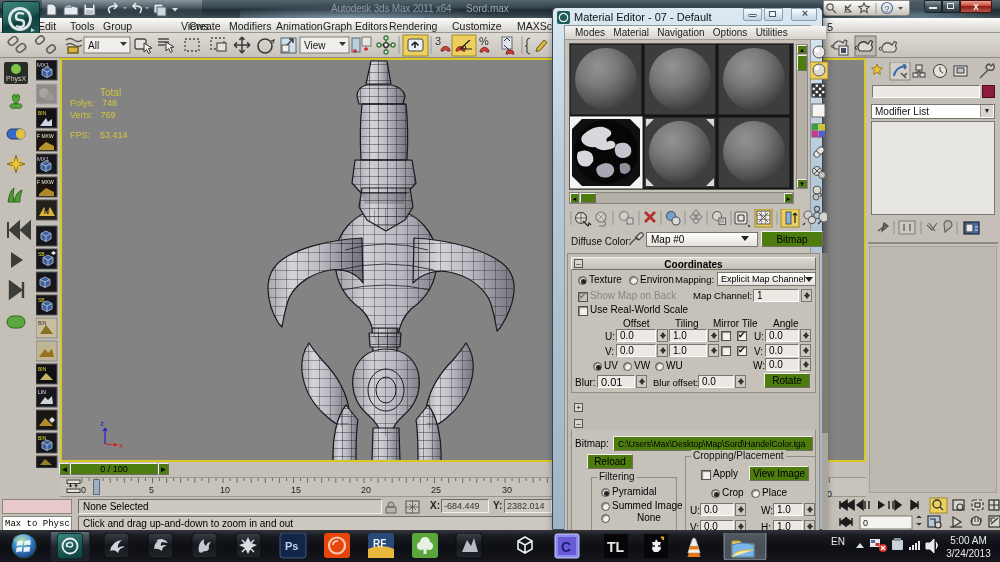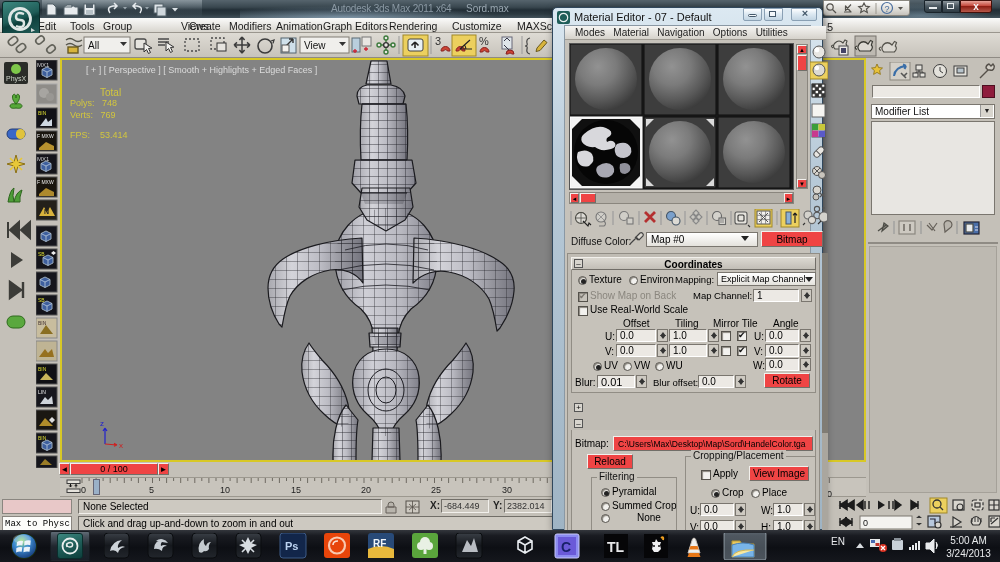--- a/index.html
+++ b/index.html
@@ -1,19 +1,19 @@
 <!DOCTYPE html>
 <html><head>
 <meta charset="utf-8">
 <style>
   * { margin:0; padding:0; box-sizing:border-box; }
   html,body { width:1000px; height:562px; overflow:hidden; font-family:"Liberation Sans", sans-serif; }
   #stage { position:relative; width:1000px; height:562px; background:#c4c0b8; overflow:hidden; }
   .abs { position:absolute; }
-  .btn3d { background:#ef4444; border-top:1px solid #f2f0ec; border-left:1px solid #f2f0ec; border-right:1px solid #716e68; border-bottom:1px solid #716e68; }
+  .btn3d { background:#4d7c0f; border-top:1px solid #f2f0ec; border-left:1px solid #f2f0ec; border-right:1px solid #716e68; border-bottom:1px solid #716e68; }
   .sunken { border-top:1px solid #716e68; border-left:1px solid #716e68; border-right:1px solid #f2f0ec; border-bottom:1px solid #f2f0ec; }
   .field { background:#ece9e4; border-top:1px solid #7a766f; border-left:1px solid #7a766f; border-right:1px solid #fff; border-bottom:1px solid #fff; }
   .t10 { font-size:10px; color:#000; }
   .radio { width:9px; height:9px; border-radius:50%; background:#f2f1ee; border:1px solid #55524c; box-shadow:inset 1px 1px 1px #8a867e; }
   .radio.on::after { content:""; position:absolute; left:2px; top:2px; width:5px; height:5px; border-radius:50%; background:#222; }
   .chk { width:10px; height:10px; background:#f2f1ee; border:1px solid #55524c; box-shadow:inset 1px 1px 1px #8a867e; }
   .chk.on::after { content:"\2714"; position:absolute; left:0px; top:-2px; font-size:9px; color:#111; }
   .chk.dis { background:#c6c2ba; }
   .chk.dis::after { content:"\2714"; position:absolute; left:0px; top:-2px; font-size:9px; color:#7a766f; }
   .spin { width:11px; height:13px; background:#cdc9c1; border:1px solid #7a766f; }
@@ -325,21 +325,20 @@
       <path d="M374 337 L398 337 L397 344 L375 344 Z"></path>
     </g>
     <g fill="none" stroke="#1c1c22" stroke-width="1">
       <ellipse cx="386" cy="390" rx="18" ry="21"></ellipse>
       <ellipse cx="386" cy="390" rx="10" ry="13"></ellipse>
       <path d="M362 104 L406 104 M361 160 L407 160 M361 193 L407 193" stroke-width="1.1"></path>
       <path d="M345 250 Q386 238 428 250 M338 270 Q386 258 434 270 M342 290 Q386 280 430 290" stroke-width="0.8"></path>
     </g>
   </svg>
 
-  <div class="abs" style="left:86px;top:65px;font-size:9px;color:#dcdcdc;">[ + ] [ Perspective ] [ Smooth + Highlights + Edged Faces ]</div>
   <div class="abs" style="left:100px;top:87px;font-size:10px;color:#d2c63e;">Total</div>
   <div class="abs" style="left:70px;top:98px;font-size:9px;color:#d2c63e;">Polys:&nbsp;&nbsp;&nbsp;748</div>
   <div class="abs" style="left:70px;top:110px;font-size:9px;color:#d2c63e;">Verts:&nbsp;&nbsp;&nbsp;769</div>
   <div class="abs" style="left:70px;top:130px;font-size:9px;color:#d2c63e;">FPS:&nbsp;&nbsp;&nbsp;&nbsp;53.414</div>
   <svg class="abs" style="left:96px;top:418px;" width="32" height="32" viewBox="0 0 32 32">
     <text x="4" y="8" font-size="8" fill="#2222cc">z</text>
     <path d="M9 26 L9 10 M9 10 l-2 3 M9 10 l2 3" stroke="#2222cc" stroke-width="1.2" fill="none"></path>
     <path d="M9 26 L21 27 M21 27 l-3 -1.6 M21 27 l-3 1.2" stroke="#cc2222" stroke-width="1.2" fill="none"></path>
     <text x="23" y="30" font-size="8" fill="#cc2222">x</text>
   </svg>
@@ -752,21 +751,21 @@
       <div class="abs spin" style="left:170px;top:494px;"></div>
       <div class="abs t10" style="left:196px;top:496px;">H:</div>
       <div class="abs field" style="left:208px;top:494px;width:30px;height:13px;font-size:10px;padding:0 0 0 3px;">1.0</div>
       <div class="abs spin" style="left:239px;top:494px;"></div>
 
       <div class="abs" style="left:26px;top:451px;width:86px;height:55px;border:1px solid #918d85;border-bottom:none;"></div>
       <div class="abs" style="left:32px;top:445px;font-size:10px;color:#111;background:#c6c2ba;padding:0 2px;">Filtering</div>
       <div class="abs radio on" style="left:36px;top:462px;"></div>
       <div class="abs t10" style="left:47px;top:460px;">Pyramidal</div>
       <div class="abs radio" style="left:36px;top:476px;"></div>
-      <div class="abs t10" style="left:47px;top:474px;">Summed Crop</div>
+      <div class="abs t10" style="left:47px;top:474px;">Summed Image</div>
       <div class="abs radio" style="left:36px;top:488px;"></div>
       <div class="abs t10" style="left:47px;top:486px;padding-left:25px;">None</div>
     </div>
   </div>
 
   <div class="abs" id="taskbar" style="left:0;top:530px;width:1000px;height:32px;background:linear-gradient(180deg,#33363c 0%,#191b21 18%,#0d0f14 55%,#15171d 100%);"></div>
 
   <svg class="abs" style="left:8px;top:531px;" width="32" height="30" viewBox="0 0 32 30">
     <circle cx="16" cy="15" r="13" fill="#1a2b12"></circle>
     <circle cx="16" cy="15" r="12" fill="url(#orbg)"></circle>

